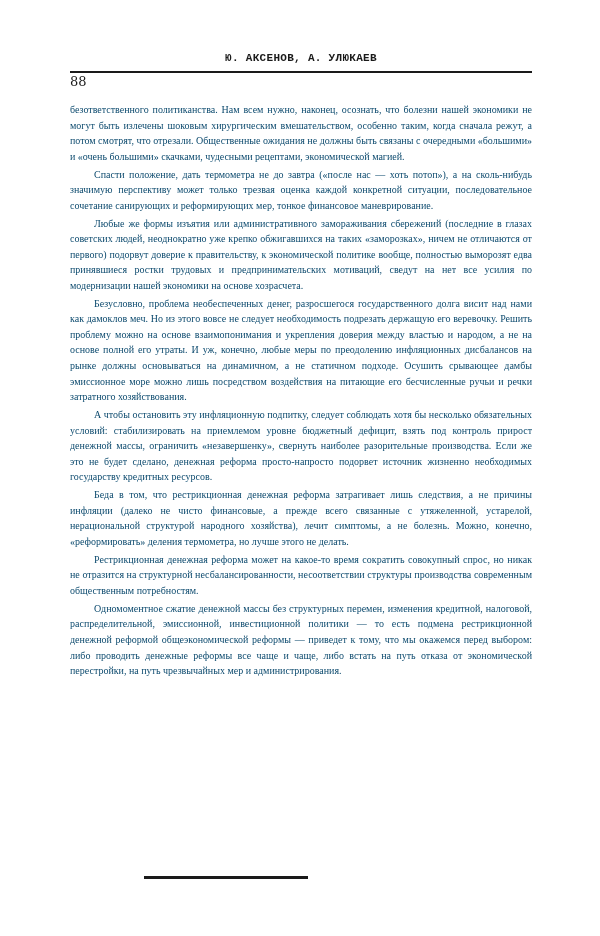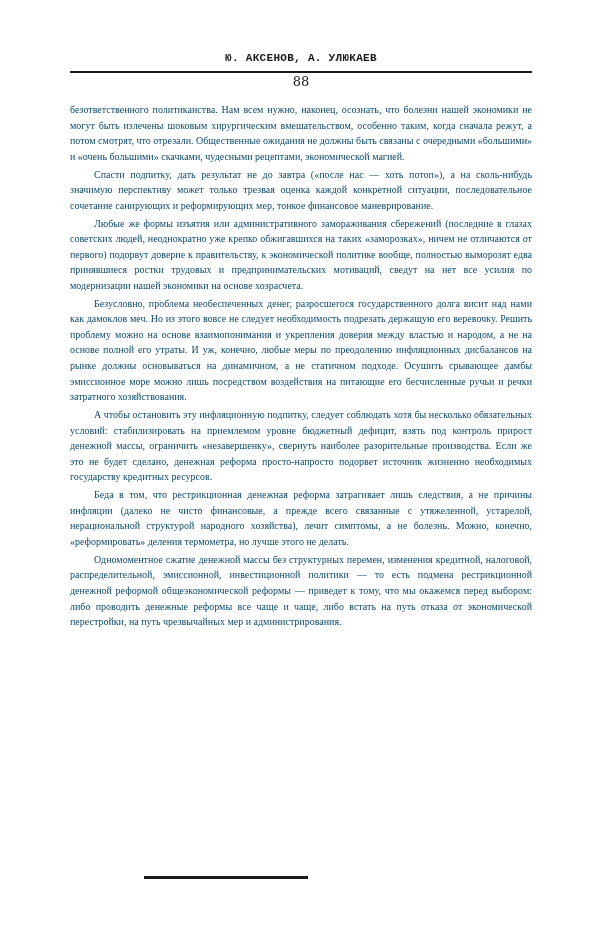--- a/index.html
+++ b/index.html
@@ -5,21 +5,21 @@
   html, body { margin: 0; padding: 0; background: #ffffff; }
   body { width: 600px; height: 936px; position: relative; overflow: hidden; color: #1a1a1a; }
   .page { position: absolute; left: 70px; top: 0; width: 462px; }
   .running-head {
     position: absolute; top: 52px; left: 0; width: 462px; text-align: center;
     font-family: Liberation Mono, monospace; font-weight: bold; font-size: 11px;
     letter-spacing: 0.3px; color: #1a1a1a;
   }
   .head-rule { position: absolute; top: 71px; left: 0; width: 462px; height: 2px; background: #1a1a1a; }
   .page-number {
-    position: absolute; top: 74px; left: 0; width: 462px; text-align: center;
+    position: absolute; top: 74px; left: 0; width: 462px; text-align: left;
     font-family: "DejaVu Serif", serif; font-size: 13px; color: #1a1a1a;
   }
   .body-text {
     position: absolute; top: 102px; left: 0; width: 462px;
     font-family: "Liberation Serif", serif; font-size: 10px; line-height: 15.6px;
     text-align: justify; color: #0c4a6e;
   }
   .body-text p { margin: 0 0 2.2px 0; text-indent: 24px; hyphens: manual; }
   .body-text p.cont { text-indent: 0; }
   .end-rule { position: absolute; top: 876px; left: 144px; width: 164px; height: 3px; background: #1a1a1a; }
@@ -27,22 +27,23 @@
 </head>
 <body>
 
 <div class="page">
   <div class="running-head">Ю. АКСЕНОВ, А. УЛЮКАЕВ</div>
   <div class="head-rule"></div>
   <div class="page-number">88</div>
 
   <div class="body-text">
     <p class="cont">безответственного политиканства. Нам всем нужно, наконец, осознать, что болезни нашей экономики не могут быть излечены шоковым хирургическим вмешательством, особенно таким, когда сначала режут, а потом смотрят, что отрезали. Общественные ожидания не должны быть связаны с очередными «большими» и «очень большими» скачками, чудесными рецептами, экономической магией.</p>
-    <p>Спасти подпитку, дать результат не до завтра («после нас — хоть потоп»), а на сколь-нибудь значимую перспективу может только трезвая оценка каждой конкретной ситуации, последовательное сочетание санирующих и реформирующих мер, тонкое финансовое маневрирование.</p>
+    <p>Спасти положение, дать термометра не до завтра («после нас — хоть потоп»), а на сколь-нибудь значимую перспективу может только трезвая оценка каждой конкретной ситуации, последовательное сочетание санирующих и реформирующих мер, тонкое финансовое маневрирование.</p>
     <p>Любые же формы изъятия или административного замораживания сбережений (последние в глазах советских людей, неоднократно уже крепко обжигавшихся на таких «заморозках», ничем не отличаются от первого) подорвут доверие к правительству, к экономической политике вообще, полностью выморозят едва принявшиеся ростки трудовых и предпринимательских мотиваций, сведут на нет все усилия по модернизации нашей экономики на основе хозрасчета.</p>
     <p>Безусловно, проблема необеспеченных денег, разросшегося государственного долга висит над нами как дамоклов меч. Но из этого вовсе не следует необходимость подрезать держащую его веревочку. Решить проблему можно на основе взаимопонимания и укрепления доверия между властью и народом, а не на основе полной его утраты. И уж, конечно, любые меры по преодолению инфляционных дисбалансов на рынке должны основываться на динамичном, а не статичном подходе. Осушить срывающее дамбы эмиссионное море можно лишь посредством воздействия на питающие его бесчисленные ручьи и речки затратного хозяйствования.</p>
     <p>А чтобы остановить эту инфляционную подпитку, следует соблюдать хотя бы несколько обязательных условий: стабилизировать на приемлемом уровне бюджетный дефицит, взять под контроль прирост денежной массы, ограничить «незавершенку», свернуть наиболее разорительные производства. Если же это не будет сделано, денежная реформа просто-напросто подорвет источник жизненно необходимых государству кредитных ресурсов.</p>
     <p>Беда в том, что рестрикционная денежная реформа затрагивает лишь следствия, а не причины инфляции (далеко не чисто финансовые, а прежде всего связанные с утяжеленной, устарелой, нерациональной структурой народного хозяйства), лечит симптомы, а не болезнь. Можно, конечно, «реформировать» деления термометра, но лучше этого не делать.</p>
+    <p>Рестрикционная денежная реформа может на какое-то время сократить совокупный спрос, но никак не отразится на структурной несбалансированности, несоответствии структуры производства современным общественным потребностям.</p>
     <p>Одномоментное сжатие денежной массы без структурных перемен, изменения кредитной, налоговой, распределительной, эмиссионной, инвестиционной политики — то есть подмена рестрикционной денежной реформой общеэкономической реформы — приведет к тому, что мы окажемся перед выбором: либо проводить денежные реформы все чаще и чаще, либо встать на путь отказа от экономической перестройки, на путь чрезвычайных мер и администрирования.</p>
   </div>
 </div>
 
 <div class="end-rule"></div>
 
 </body></html>

